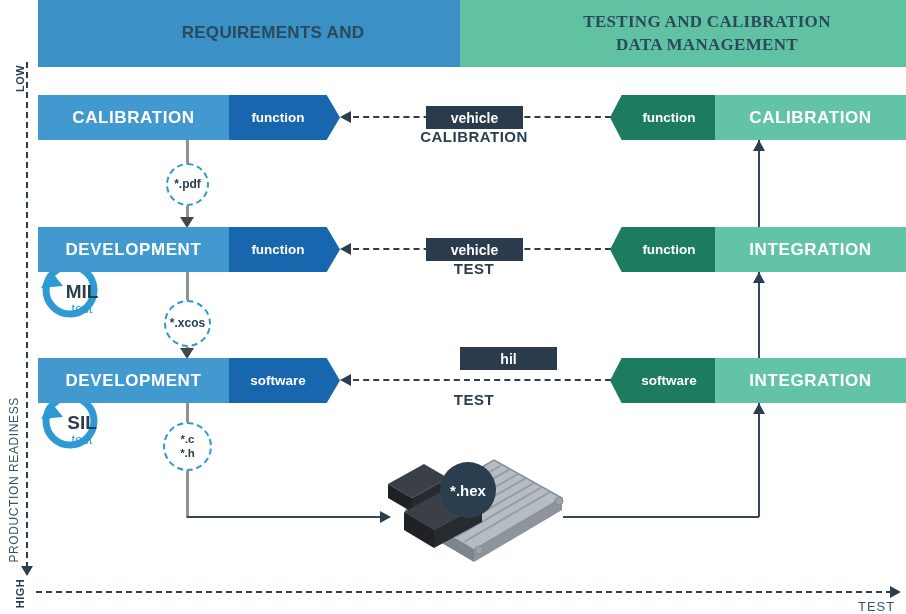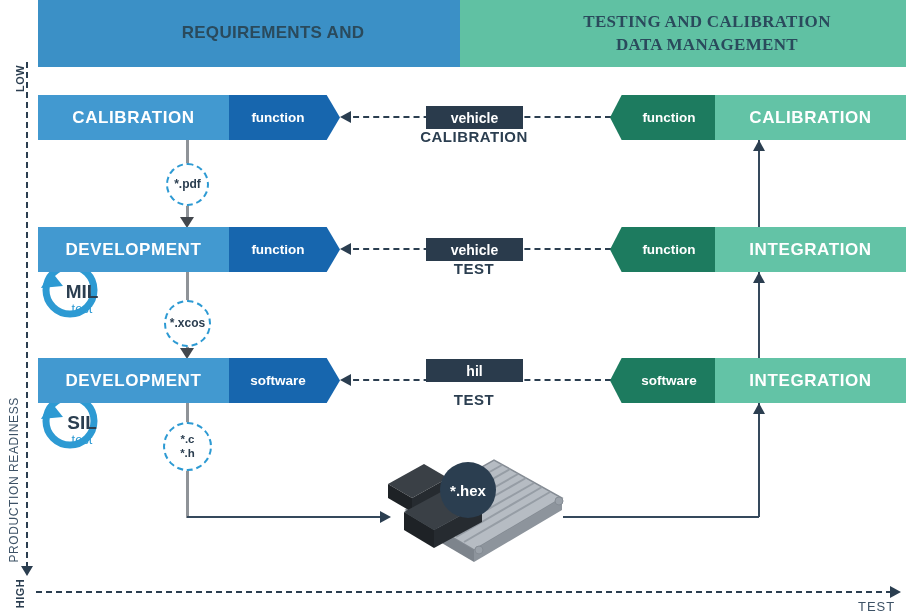--- a/index.html
+++ b/index.html
@@ -138,21 +138,21 @@
 
   <div class="box-left" style="top:227px;">DEVELOPMENT</div>
   <div class="chev-blue" style="top:227px;">function</div>
   <div class="mid-tag" style="top:238px;">vehicle</div>
   <div class="mid-label" style="top:260px;">TEST</div>
   <div class="chev-green" style="top:227px;">function</div>
   <div class="box-right" style="top:227px;">INTEGRATION</div>
 
   <div class="box-left" style="top:358px;">DEVELOPMENT</div>
   <div class="chev-blue" style="top:358px;">software</div>
-  <div class="mid-tag" style="top:359px;">hil</div>
+  <div class="mid-tag" style="top:347px;margin-left:34px;">hil</div>
   <div class="mid-label" style="top:391px;">TEST</div>
   <div class="chev-green" style="top:358px;">software</div>
   <div class="box-right" style="top:358px;">INTEGRATION</div>
 
   <div class="art" style="left:166px;top:163px;width:43px;height:43px;">
     <span>*.pdf</span>
   </div>
   <div class="art" style="left:164px;top:300px;width:47px;height:47px;align-items:center;">
     <span>*.xcos</span>
   </div>

